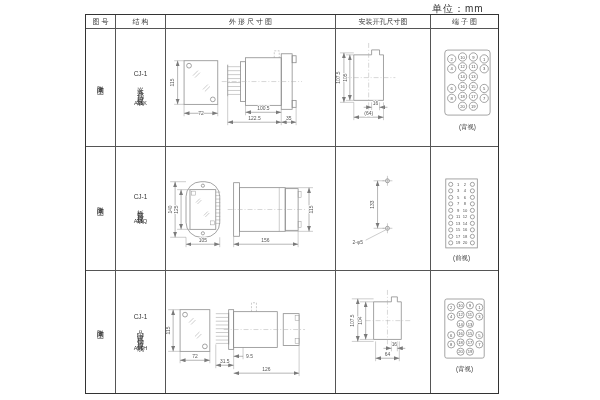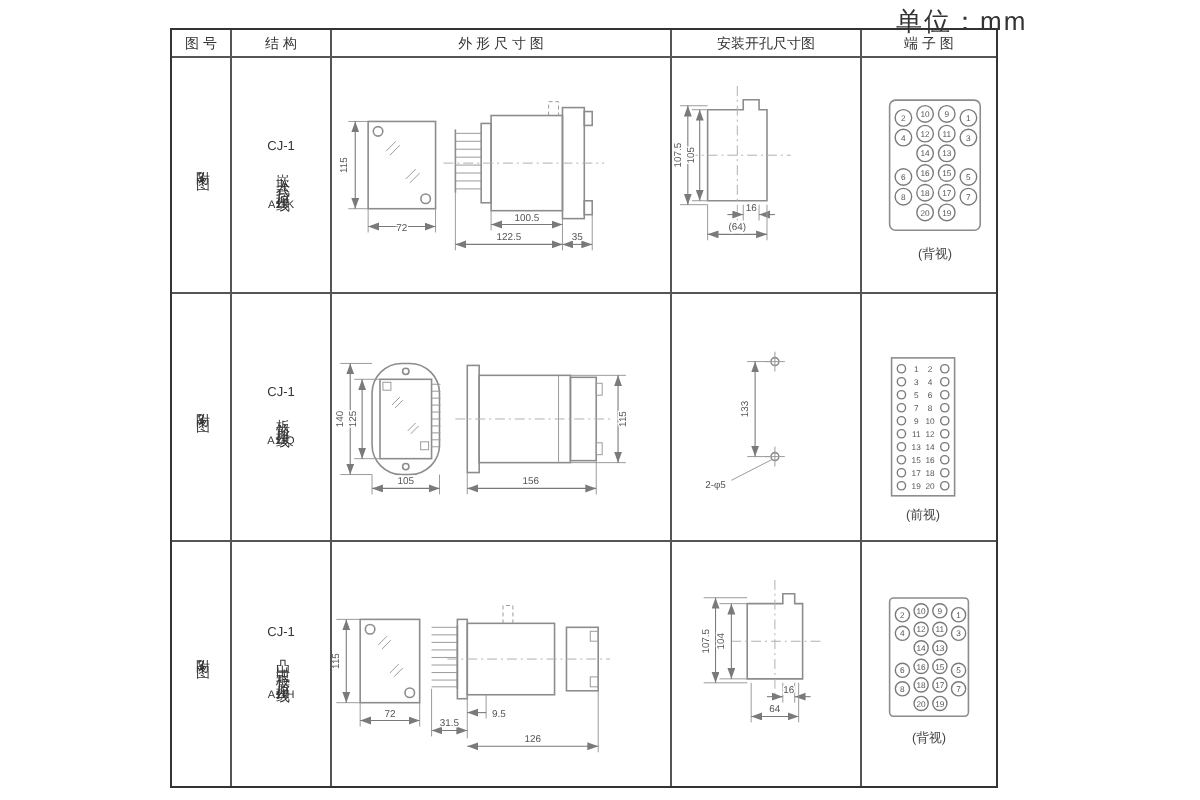--- a/index.html
+++ b/index.html
@@ -1,18 +1,18 @@
 <!DOCTYPE html>
 <html><head>
 <meta charset="utf-8">
 <style>
   html,body{margin:0;padding:0;background:#fff;}
   .page{position:relative;width:600px;height:400px;background:#fff;overflow:hidden;
         font-family:"Liberation Sans","DejaVu Sans",sans-serif;color:#333;}
-  .unit{position:absolute;left:448px;top:2px;font-size:13px;color:#333;letter-spacing:1px;}
+  .unit{position:absolute;left:432px;top:2px;font-size:10px;color:#333;letter-spacing:1px;}
   .table{position:absolute;left:85px;top:14px;display:grid;
          grid-template-columns:30px 50px 170px 95px 67px;
          grid-template-rows:14px 118px 124px 122px;
          border:1.5px solid #333;}
   .cell{border-right:1px solid #555;border-bottom:1px solid #555;position:relative;
         overflow:hidden;display:flex;align-items:center;justify-content:center;}
   .cell.last-col{border-right:none;}
   .cell.last-row{border-bottom:none;}
   .hcell{font-size:7px;color:#333;white-space:nowrap;}
   .vtext{writing-mode:vertical-rl;text-orientation:upright;font-size:7px;

